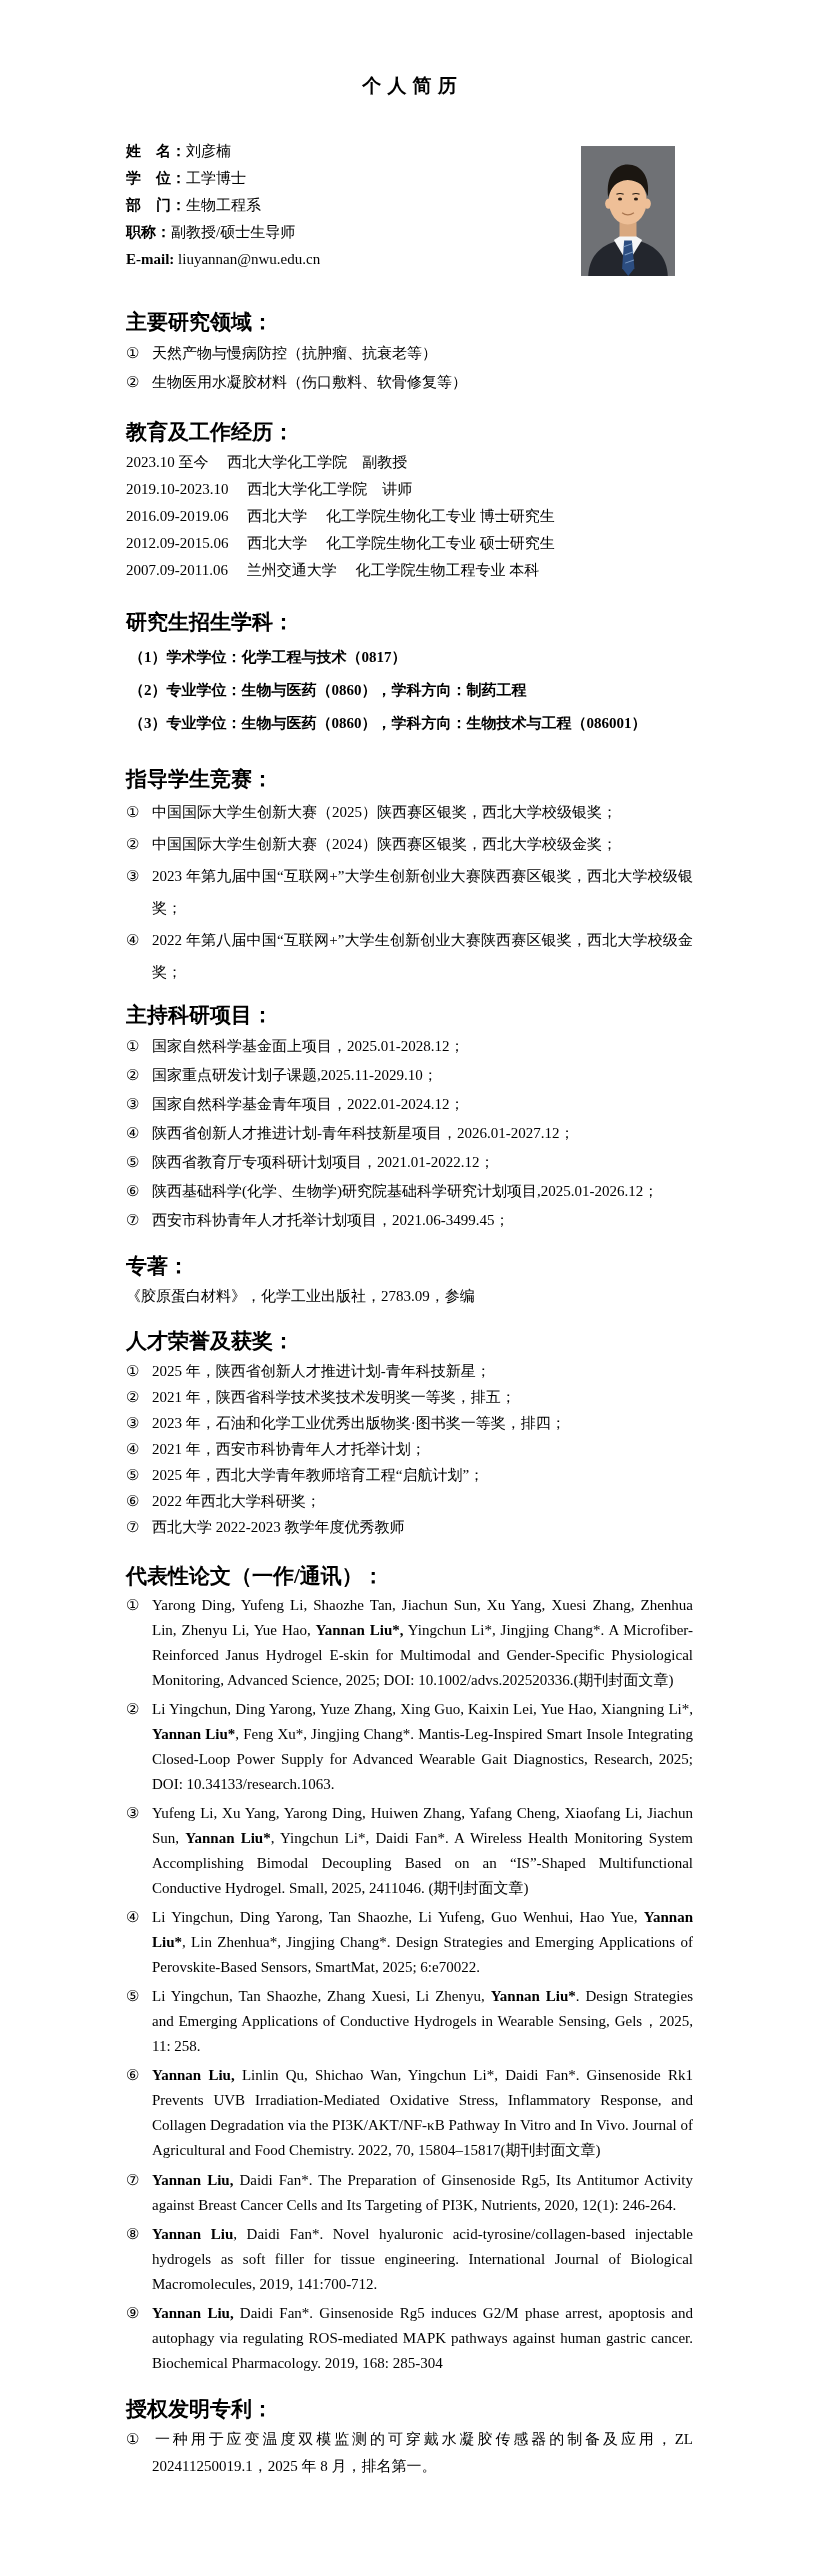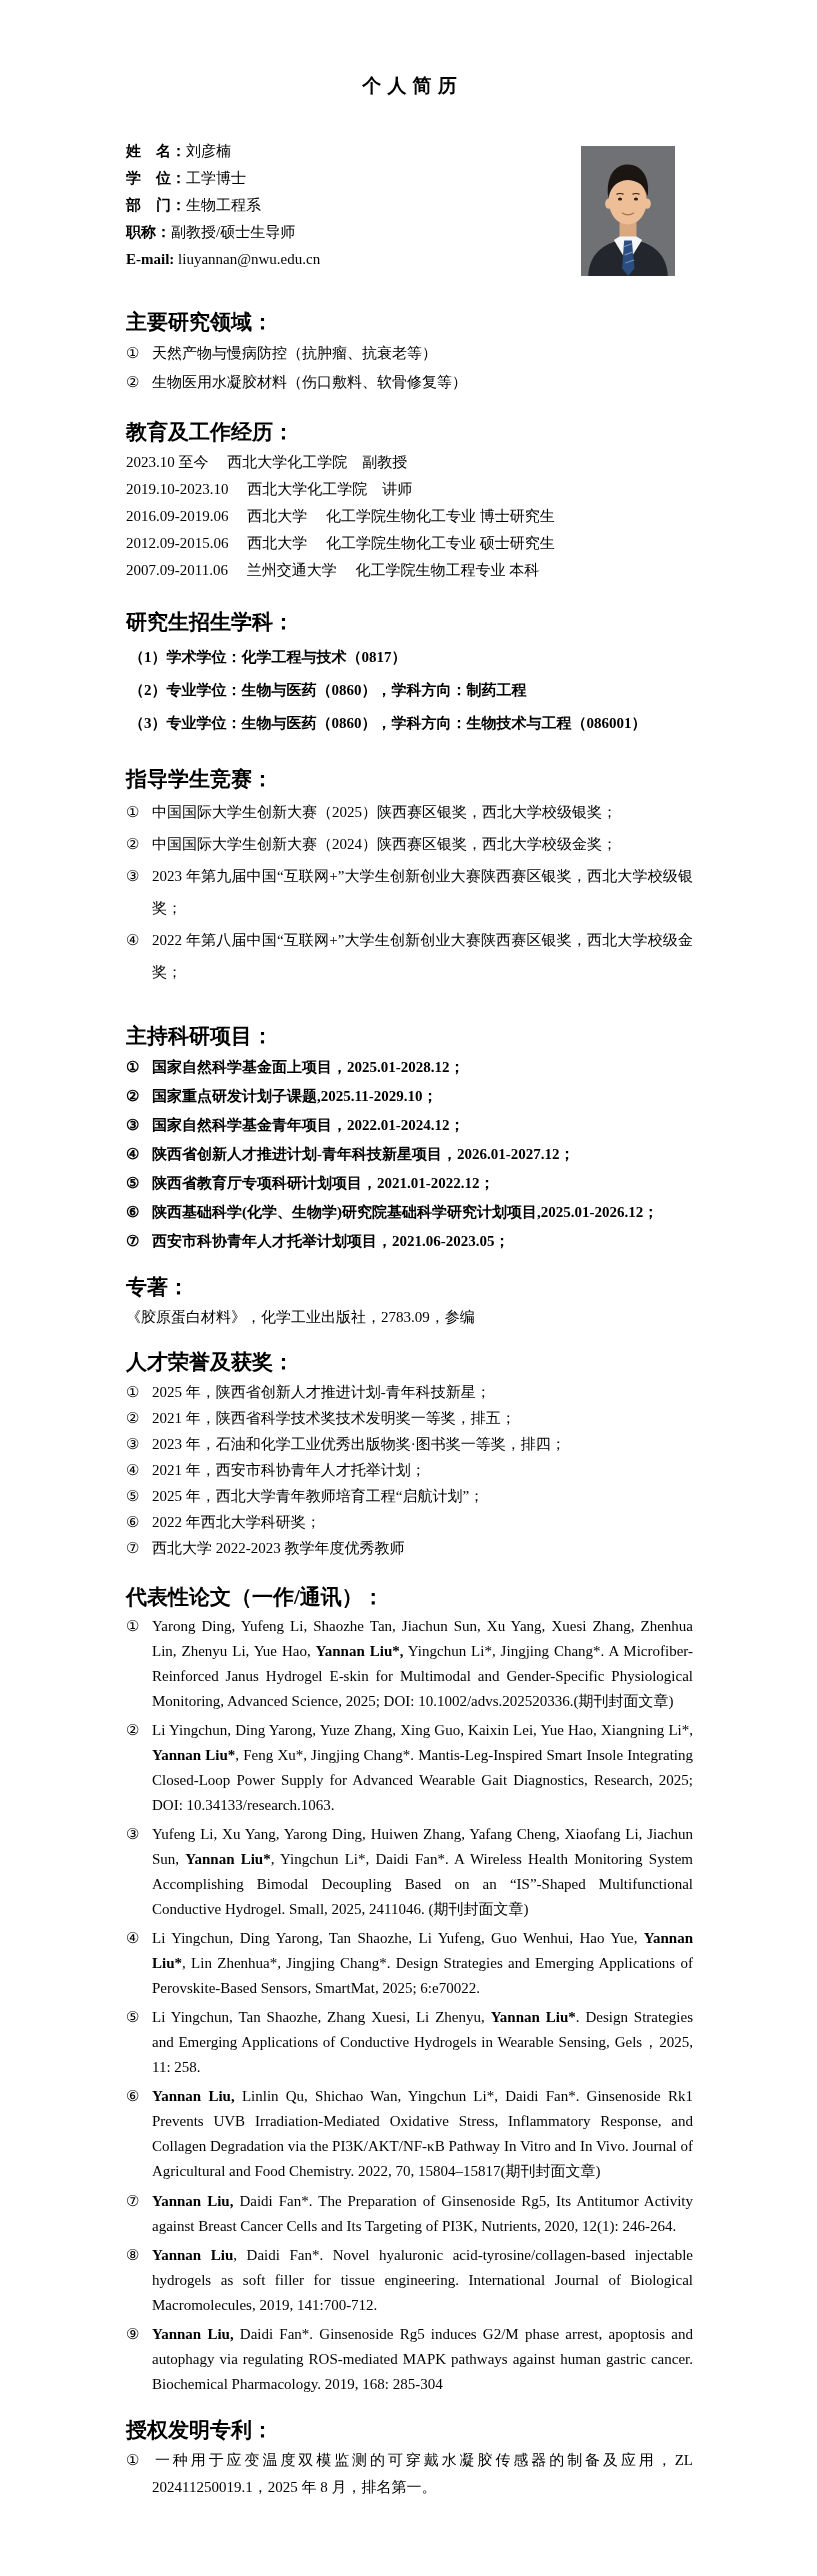--- a/index.html
+++ b/index.html
@@ -21,21 +21,21 @@
   .list .item{padding-left:26px;text-indent:-26px;}
   .marker{display:inline-block;width:26px;text-indent:0;}
   .plain .item{padding-left:0;text-indent:0;white-space:pre-wrap;text-align:left;}
   .b{font-weight:bold;}
   .item.b{font-weight:bold;}
   #sec-research-areas{margin-top:32px;} #sec-research-areas .item{line-height:29px;}
   #sec-education{margin-top:21.6px;}      #sec-education .item{line-height:27px;}
   #sec-enrollment{margin-top:25px;}     #sec-enrollment h2{margin-bottom:5.2px;}
   #sec-enrollment .item{line-height:33px;padding-left:3.1px;text-indent:0;}
   #sec-competitions{margin-top:26px;}   #sec-competitions .item{line-height:32px;}
-  #sec-projects{margin-top:35px;}       #sec-projects .item{line-height:29px;font-weight:bold;}
+  #sec-projects{margin-top:14px;}       #sec-projects .item{line-height:29px;}
   #sec-monograph{margin-top:17.5px;}      #sec-monograph .item{line-height:27px;}
   #sec-honors{margin-top:18px;}         #sec-honors .item{line-height:26px;}
   #sec-papers{margin-top:23px;}         #sec-papers .item{line-height:25px;}
   #sec-papers .item + .item{margin-top:4.1px;}
   #sec-patents{margin-top:20.6px;}        #sec-patents .item{line-height:27px;}
 </style>
 </head>
 <body>
 
 <div class="page">
@@ -98,21 +98,21 @@
         <p class="item"><span class="marker">④</span><span>2022 年第八届中国“互联网+”大学生创新创业大赛陕西赛区银奖，西北大学校级金奖；</span></p>
       </section>
       <section class="sec list" id="sec-projects">
         <h2>主持科研项目：</h2>
         <p class="item"><span class="marker">①</span><span>国家自然科学基金面上项目，2025.01-2028.12；</span></p>
         <p class="item"><span class="marker">②</span><span>国家重点研发计划子课题,2025.11-2029.10；</span></p>
         <p class="item"><span class="marker">③</span><span>国家自然科学基金青年项目，2022.01-2024.12；</span></p>
         <p class="item"><span class="marker">④</span><span>陕西省创新人才推进计划-青年科技新星项目，2026.01-2027.12；</span></p>
         <p class="item"><span class="marker">⑤</span><span>陕西省教育厅专项科研计划项目，2021.01-2022.12；</span></p>
         <p class="item"><span class="marker">⑥</span><span>陕西基础科学(化学、生物学)研究院基础科学研究计划项目,2025.01-2026.12；</span></p>
-        <p class="item"><span class="marker">⑦</span><span>西安市科协青年人才托举计划项目，2021.06-2023.05；</span></p>
+        <p class="item"><span class="marker">⑦</span><span>西安市科协青年人才托举计划项目，2021.06-3499.45；</span></p>
       </section>
       <section class="sec plain" id="sec-monograph">
         <h2>专著：</h2>
         <p class="item"><span>《胶原蛋白材料》，化学工业出版社，2783.09，参编</span></p>
       </section>
       <section class="sec list" id="sec-honors">
         <h2>人才荣誉及获奖：</h2>
         <p class="item"><span class="marker">①</span><span>2025 年，陕西省创新人才推进计划-青年科技新星；</span></p>
         <p class="item"><span class="marker">②</span><span>2021 年，陕西省科学技术奖技术发明奖一等奖，排五；</span></p>
         <p class="item"><span class="marker">③</span><span>2023 年，石油和化学工业优秀出版物奖·图书奖一等奖，排四；</span></p>

